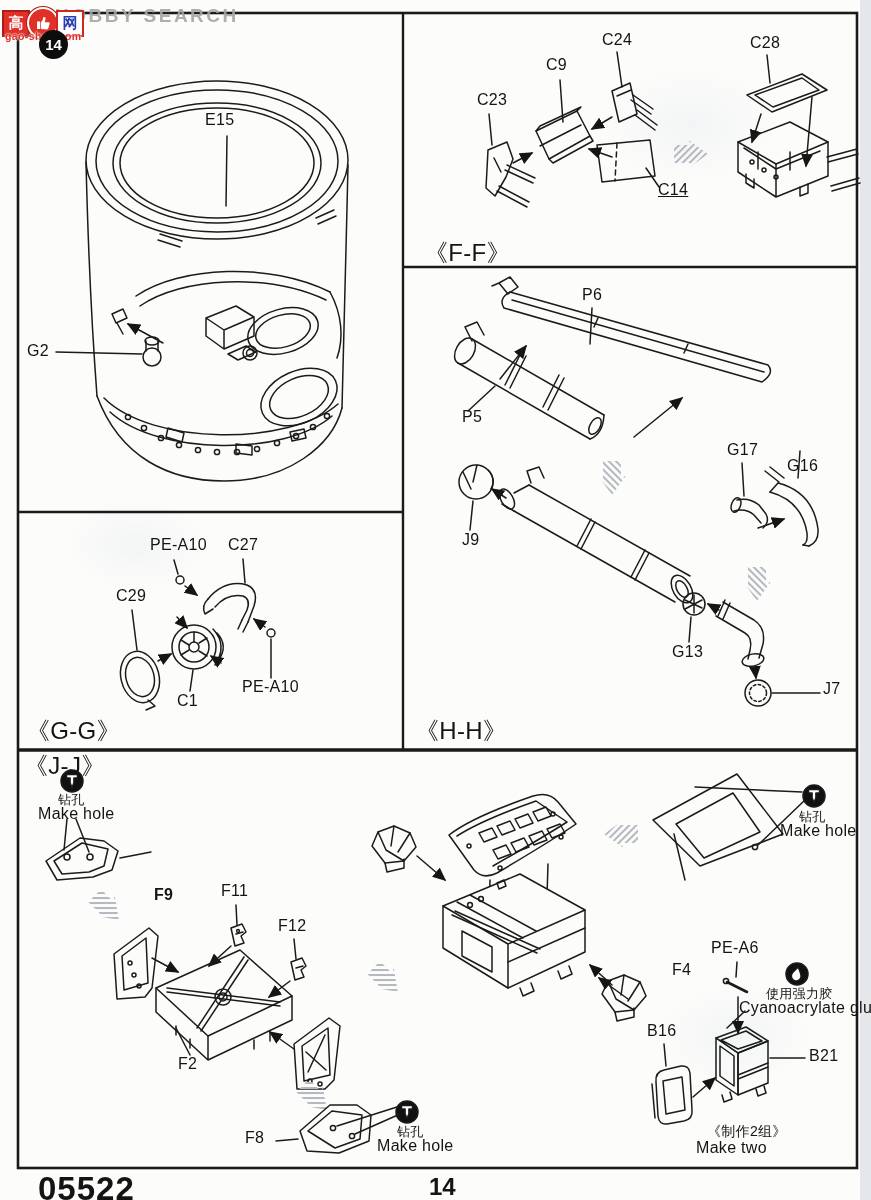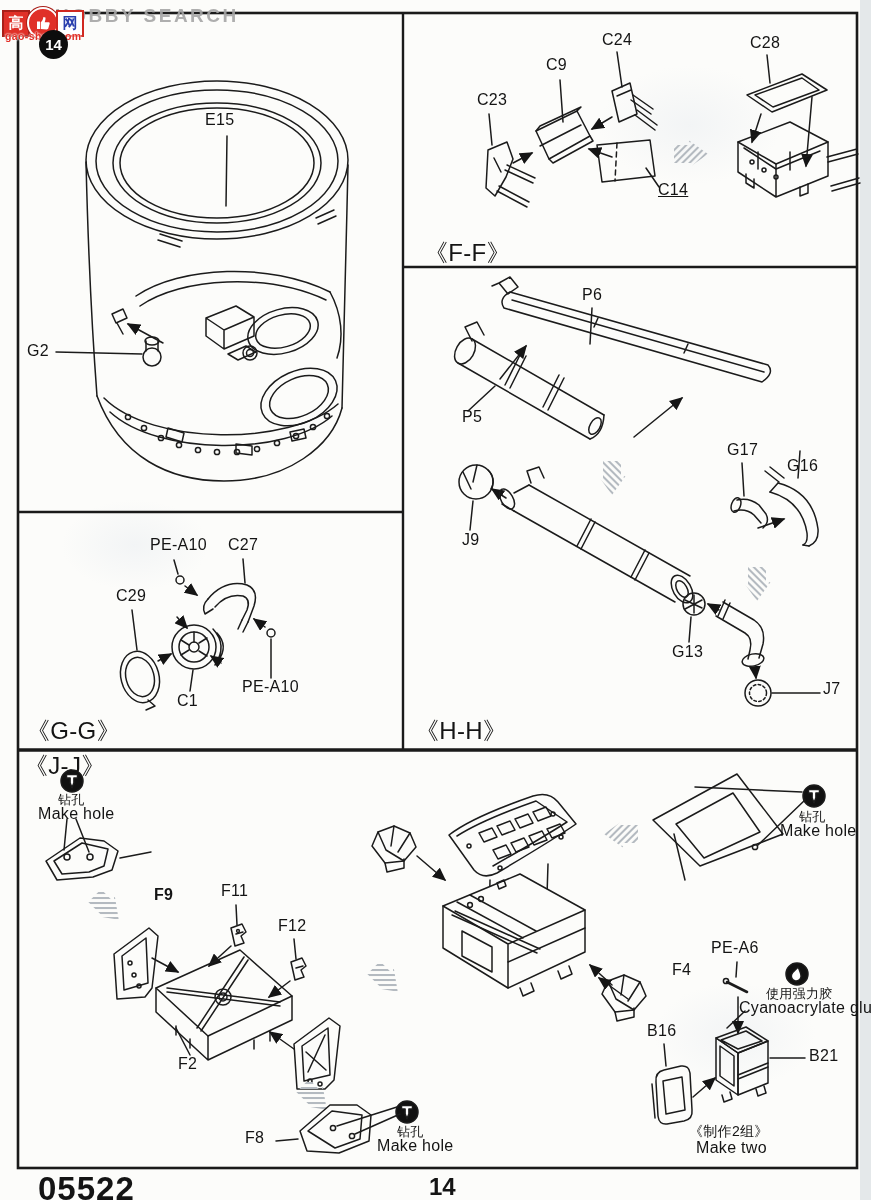--- a/index.html
+++ b/index.html
@@ -1,20 +1,20 @@
 <!DOCTYPE html>
 <html><head>
 <meta charset="utf-8">
 <style>
   html,body{margin:0;padding:0;background:#ffffff;}
   .page{position:relative;width:871px;height:1200px;background:#fcfcfa;overflow:hidden;
         font-family:"Liberation Sans","DejaVu Sans",sans-serif;color:#141414;}
   .art{position:absolute;left:0;top:0;}
   .lbl{position:absolute;font-size:16px;letter-spacing:.3px;white-space:nowrap;line-height:1.05;}
-  .t13{font-size:13px;} .t14{font-size:14px;} .t16{font-size:16px;}
+  .t13{font-size:13px;} .t14{font-size:14px;margin-left:18px;} .t16{font-size:16px;}
   .ptitle{font-size:24px;}
   .footer-kit{position:absolute;left:38px;top:1170px;font-size:33px;font-weight:bold;letter-spacing:1px;}
   .footer-page{position:absolute;left:429px;top:1173px;font-size:24px;font-weight:bold;}
   
   .wm-brand{position:absolute;left:55px;top:5px;font-size:19px;font-weight:bold;color:#a6a6a6;
             letter-spacing:2.5px;opacity:.9;}
   .wm-box{position:absolute;width:24px;height:23px;display:flex;align-items:center;justify-content:center;
           font-weight:bold;font-size:15px;}
   .wm-gao{left:2px;top:10px;background:#e03028;color:#fff;border:2px solid #a81f18;}
   .wm-wang{left:56px;top:10px;background:#fff;color:#2a3fae;border:2px solid #d02820;}

